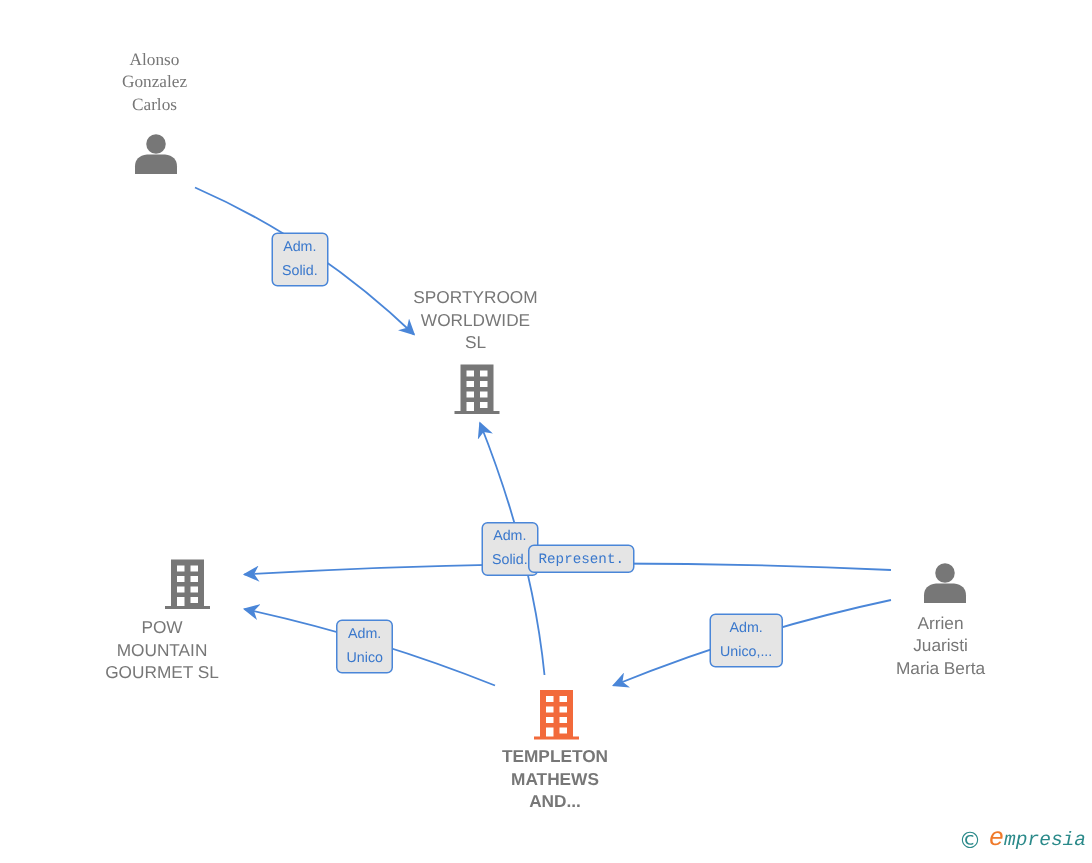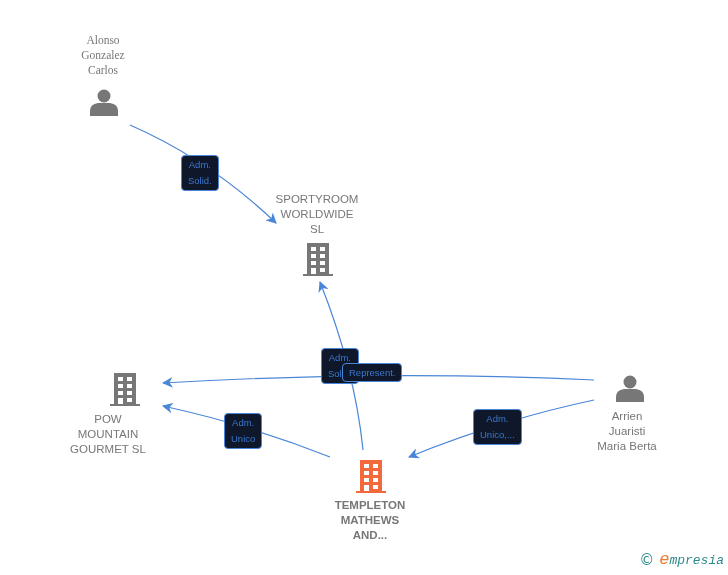--- a/index.html
+++ b/index.html
@@ -2,21 +2,21 @@
 <html><head>
 <meta charset="utf-8">
 <style>
   html, body { margin: 0; padding: 0; background: #ffffff; }
   body { width: 728px; height: 575px; position: relative; overflow: hidden;
          font-family: "Liberation Sans", sans-serif; }
   #graph { position: absolute; left: 0; top: 0; width: 728px; height: 575px; }
   .node-label { position: absolute; text-align: center; font-size: 11.5px; line-height: 15px;
                 color: #777777; white-space: pre-line; transform: translateX(-50%); }
   .node-label.main { color: #777777; font-weight: bold; font-size: 11.5px; line-height: 15px; }
-  .edge-label { position: absolute; background: #0f172a; border: 1px solid #4a86d8; border-radius: 4px;
+  .edge-label { position: absolute; background: #e5e5e5; border: 1px solid #4a86d8; border-radius: 4px;
                 color: #3a78cc; font-size: 9.5px; line-height: 16px; text-align: center;
                 padding: 1px 6px; white-space: pre-line; }
   .brand { position: absolute; right: 4px; bottom: 6px; display: flex; align-items: center; gap: 5px; }
   .brand .copy { color: #2b8a8a; font-size: 15px; font-family: "DejaVu Sans", sans-serif; }
   .brand .name { color: #2b8a8a; font-size: 13px; font-style: italic; font-family: Liberation Mono, monospace; }
   .brand .name .e { color: #f07a2a; font-size: 17px; }
 </style>
 </head>
 <body>
 
@@ -102,21 +102,21 @@
 Juaristi
 Maria Berta</div>
 <div class="node-label main" style="left:370px; top:498px;text-align:center;">TEMPLETON
 MATHEWS
 AND...</div>
 
 <div class="edge-label" style="left:181px; top:155px;">Adm.
 Solid.</div>
 <div class="edge-label" style="left:321px; top:348px;">Adm.
 Solid.</div>
-<div class="edge-label" style="left:342px; top:363px; line-height:15px;">Represent.</div>
+<div class="edge-label" style="left:352px; top:363px; line-height:15px;font-family:Liberation Mono, monospace;">Represent.</div>
 <div class="edge-label" style="left:224px; top:413px;">Adm.
 Unico</div>
 <div class="edge-label" style="left:473px; top:409px;">Adm.
 Unico,...</div>
 
 <div class="brand">
   <span class="copy">©</span>
   <span class="name"><span class="e">e</span><span>mpresia</span></span>
 </div>
 

